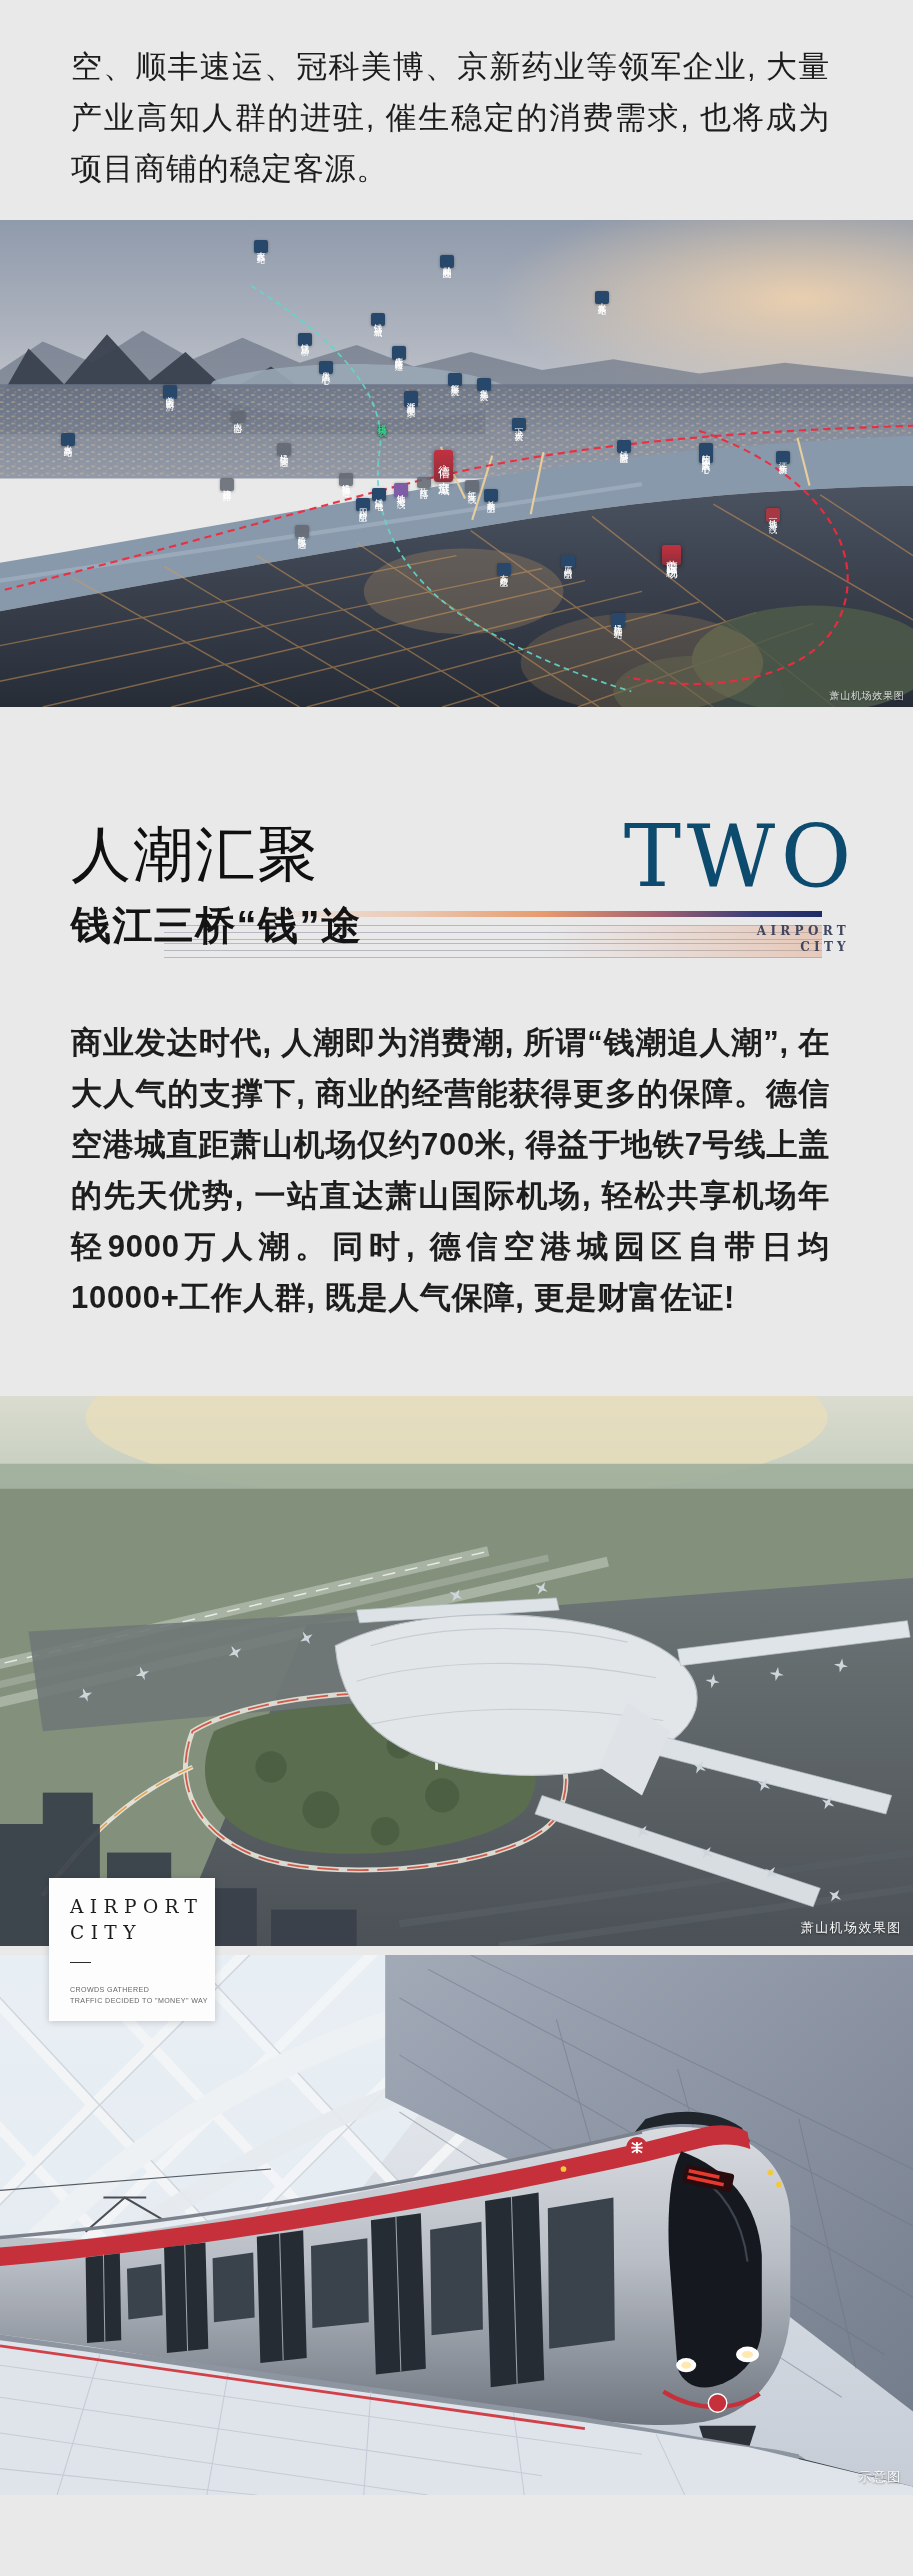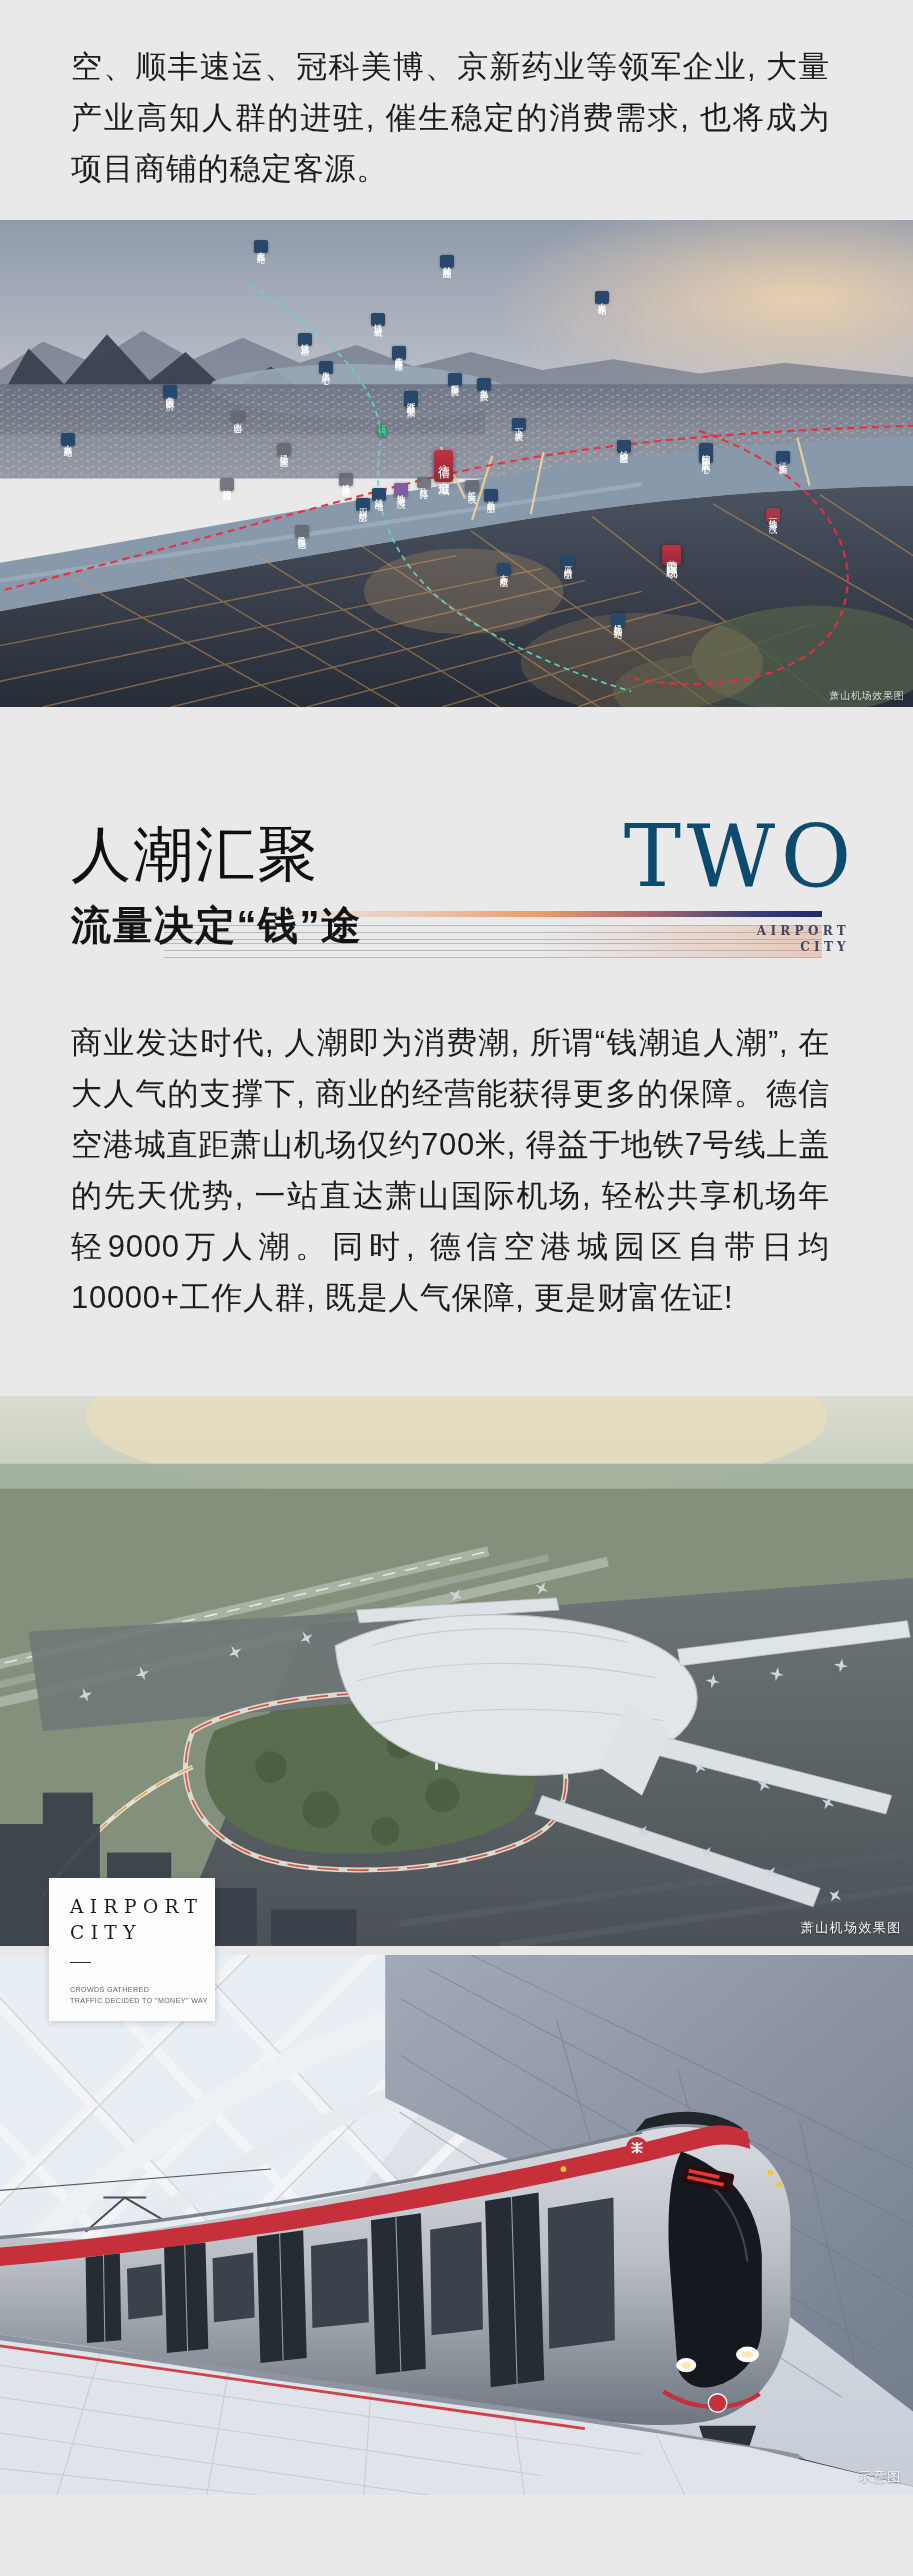--- a/index.html
+++ b/index.html
@@ -2,21 +2,21 @@
 <html style="font-size:11.4px"><head>
 <meta charset="utf-8">
 <style>
   html,body{margin:0;padding:0;background:#dcdcde;}
   .page{position:relative;width:913px;height:2576px;margin:0 auto;background:#e9e9ea;overflow:hidden;
         font-family:"Liberation Sans","DejaVu Sans",sans-serif;color:#1b1b1b;padding-left:28px;}
   
   .para{position:absolute;left:71px;width:759px;font-size:31px;line-height:51px;
         text-align:justify;letter-spacing:0.7px;color:#1d1d1d;}
   .intro{top:10px;}
-  .bodytext{top:986px;}
+  .bodytext{top:986px;font-weight:bold;}
   
   .figure{position:absolute;left:0;width:913px;overflow:hidden;}
   .fig-aerial{top:220px;height:487px;}
   .fig-airport{top:1396px;height:550px;}
   .fig-metro{top:1955px;height:540px;}
   .figure svg{display:block;width:100%;height:100%;}
   .caption{position:absolute;right:11.4px;bottom:8.6px;color:#ffffff;font-size:13px;
            letter-spacing:1.4px;text-shadow:0 0.7px 2.1px rgba(0,0,0,.55);opacity:.95;}
   .watermark{position:absolute;right:8.6px;bottom:4.3px;color:#ffffff;font-size:10px;
              letter-spacing:0.7px;opacity:.8;text-shadow:0 0.7px 1.4px rgba(0,0,0,.5);}
@@ -171,21 +171,21 @@
         <div class="tag gray" style="left: 465px; top: 260px;">红十五线</div>
       </div>
     <div class="watermark">萧山机场效果图</div>
   </div>
 
   <div class="sec-two">TWO</div>
   <h2 class="sec-title" style="margin:0">人潮汇聚</h2>
   <div class="pinstripes"></div>
   <div class="pin-tint"></div>
   <div class="grad-bar"></div>
-  <div class="sec-sub">流量决定“钱”途</div>
+  <div class="sec-sub">钱江三桥“钱”途</div>
   <div class="ac-badge">
     <div>AIRPORT</div>
     <div>CITY</div>
   </div>
 
   <p class="para bodytext">商业发达时代, 人潮即为消费潮, 所谓“钱潮追人潮”, 在大人气的支撑下, 商业的经营能获得更多的保障。德信空港城直距萧山机场仅约700米, 得益于地铁7号线上盖的先天优势, 一站直达萧山国际机场, 轻松共享机场年轻9000万人潮。同时, 德信空港城园区自带日均10000+工作人群, 既是人气保障, 更是财富佐证!</p>
 
   <div class="figure fig-metro">
     <svg viewBox="0 0 1280 757" preserveAspectRatio="none">
       <defs>

